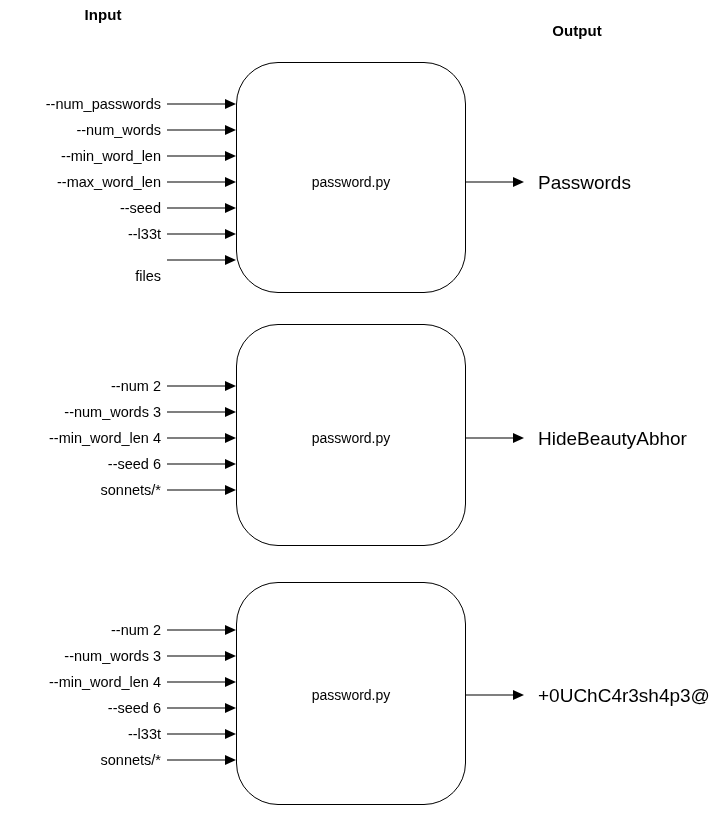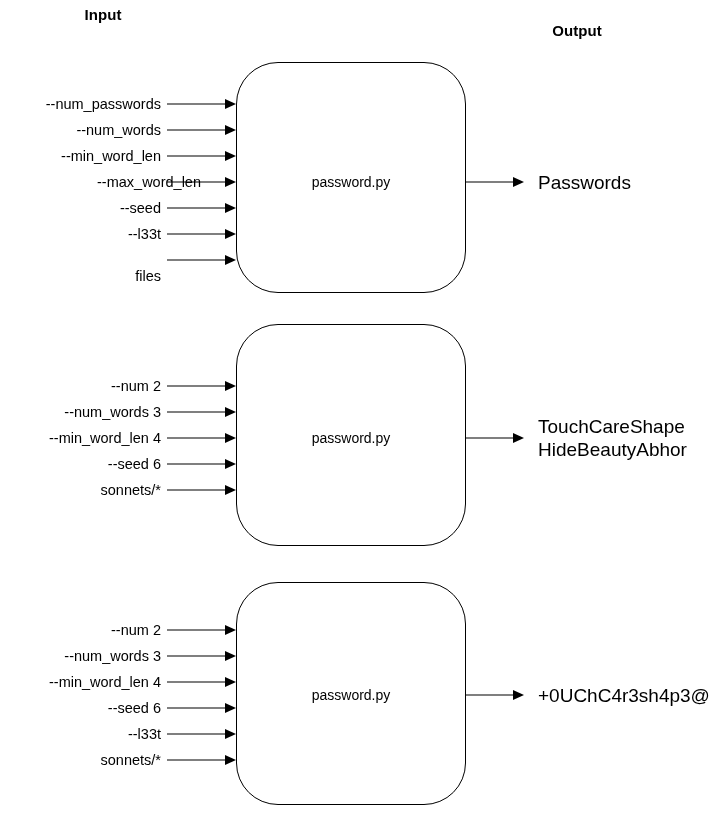--- a/index.html
+++ b/index.html
@@ -103,21 +103,21 @@
         <div class="proc-label" style="left: 351px; top: 182px;">password.py</div>
         <div class="in-label" style="left: 0px; width: 161px; top: 104px;">--num_passwords</div>
         <div class="in-arrow-line" style="left: 167px; width: 60px; top: 104px;"></div>
         <div class="arrow-head" style="left: 225px; top: 104px;"></div>
         <div class="in-label" style="left: 0px; width: 161px; top: 130px; text-align: right;">--num_words</div>
         <div class="in-arrow-line" style="left: 167px; width: 60px; top: 130px;"></div>
         <div class="arrow-head" style="left: 225px; top: 130px;"></div>
         <div class="in-label" style="left: 0px; width: 161px; top: 156px;">--min_word_len</div>
         <div class="in-arrow-line" style="left: 167px; width: 60px; top: 156px;"></div>
         <div class="arrow-head" style="left: 225px; top: 156px;"></div>
-        <div class="in-label" style="left: 0px; width: 161px; top: 182px; margin-left: 40px;">--max_word_len</div>
+        <div class="in-label" style="left: 0px; width: 161px; top: 182px;">--max_word_len</div>
         <div class="in-arrow-line" style="left: 167px; width: 60px; top: 182px;"></div>
         <div class="arrow-head" style="left: 225px; top: 182px;"></div>
         <div class="in-label" style="left: 0px; width: 161px; top: 208px;">--seed</div>
         <div class="in-arrow-line" style="left: 167px; width: 60px; top: 208px;"></div>
         <div class="arrow-head" style="left: 225px; top: 208px;"></div>
         <div class="in-label" style="left: 0px; width: 161px; top: 234px;">--l33t</div>
         <div class="in-arrow-line" style="left: 167px; width: 60px; top: 234px;"></div>
         <div class="arrow-head" style="left: 225px; top: 234px;"></div>
         <div class="in-label" style="left: 0px; width: 161px; top: 276px;">files</div>
         <div class="in-arrow-line" style="left: 167px; width: 60px; top: 260px;"></div>
@@ -142,21 +142,20 @@
         <div class="arrow-head" style="left: 225px; top: 438px;"></div>
         <div class="in-label" style="left: 0px; width: 161px; top: 464px;">--seed 6</div>
         <div class="in-arrow-line" style="left: 167px; width: 60px; top: 464px;"></div>
         <div class="arrow-head" style="left: 225px; top: 464px;"></div>
         <div class="in-label" style="left: 0px; width: 161px; top: 490px;">sonnets/*</div>
         <div class="in-arrow-line" style="left: 167px; width: 60px; top: 490px;"></div>
         <div class="arrow-head" style="left: 225px; top: 490px;"></div>
         <div class="out-arrow-line" style="left: 466px; width: 49px; top: 438px;"></div>
         <div class="arrow-head" style="left: 513px; top: 438px;"></div>
         <div class="out-text" style="left: 538px; top: 438px;">
-          <span class="out-line">TouchCareShape</span>
           <span class="out-line">HideBeautyAbhor</span>
         </div>
       </div>
       <div class="block">
         <div class="proc-box" style="left: 236px; top: 582px; width: 230px; height: 223px;"></div>
         <div class="proc-label" style="left: 351px; top: 695px;">password.py</div>
         <div class="in-label" style="left: 0px; width: 161px; top: 630px;">--num 2</div>
         <div class="in-arrow-line" style="left: 167px; width: 60px; top: 630px;"></div>
         <div class="arrow-head" style="left: 225px; top: 630px;"></div>
         <div class="in-label" style="left: 0px; width: 161px; top: 656px;">--num_words 3</div>

